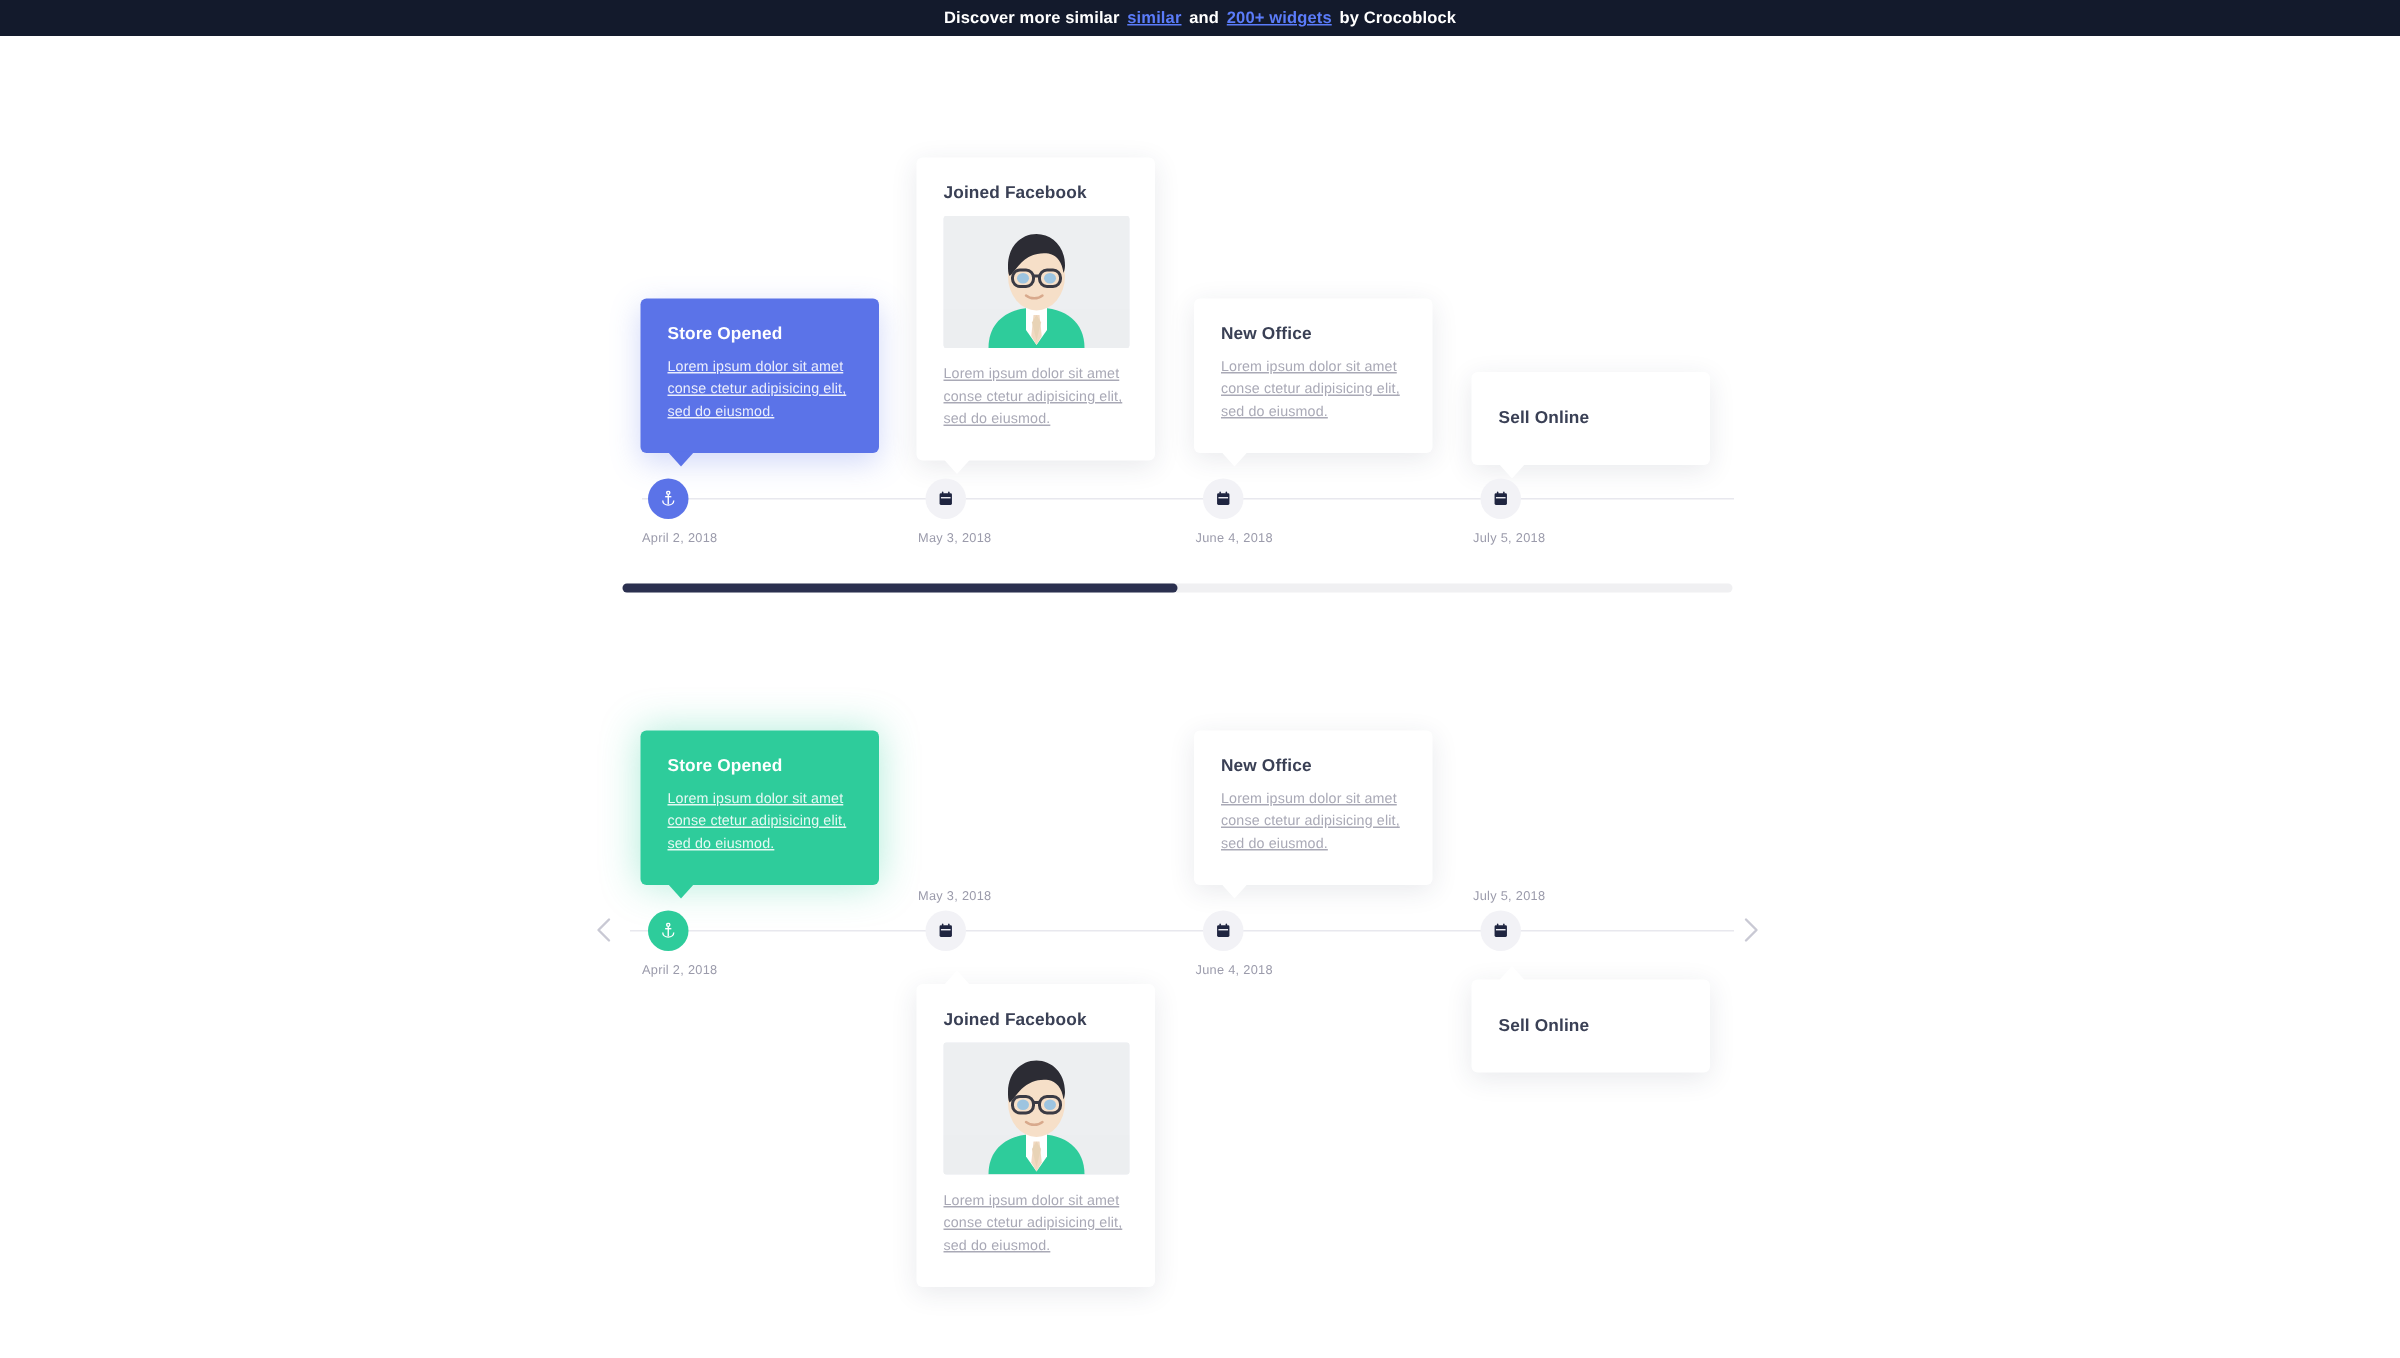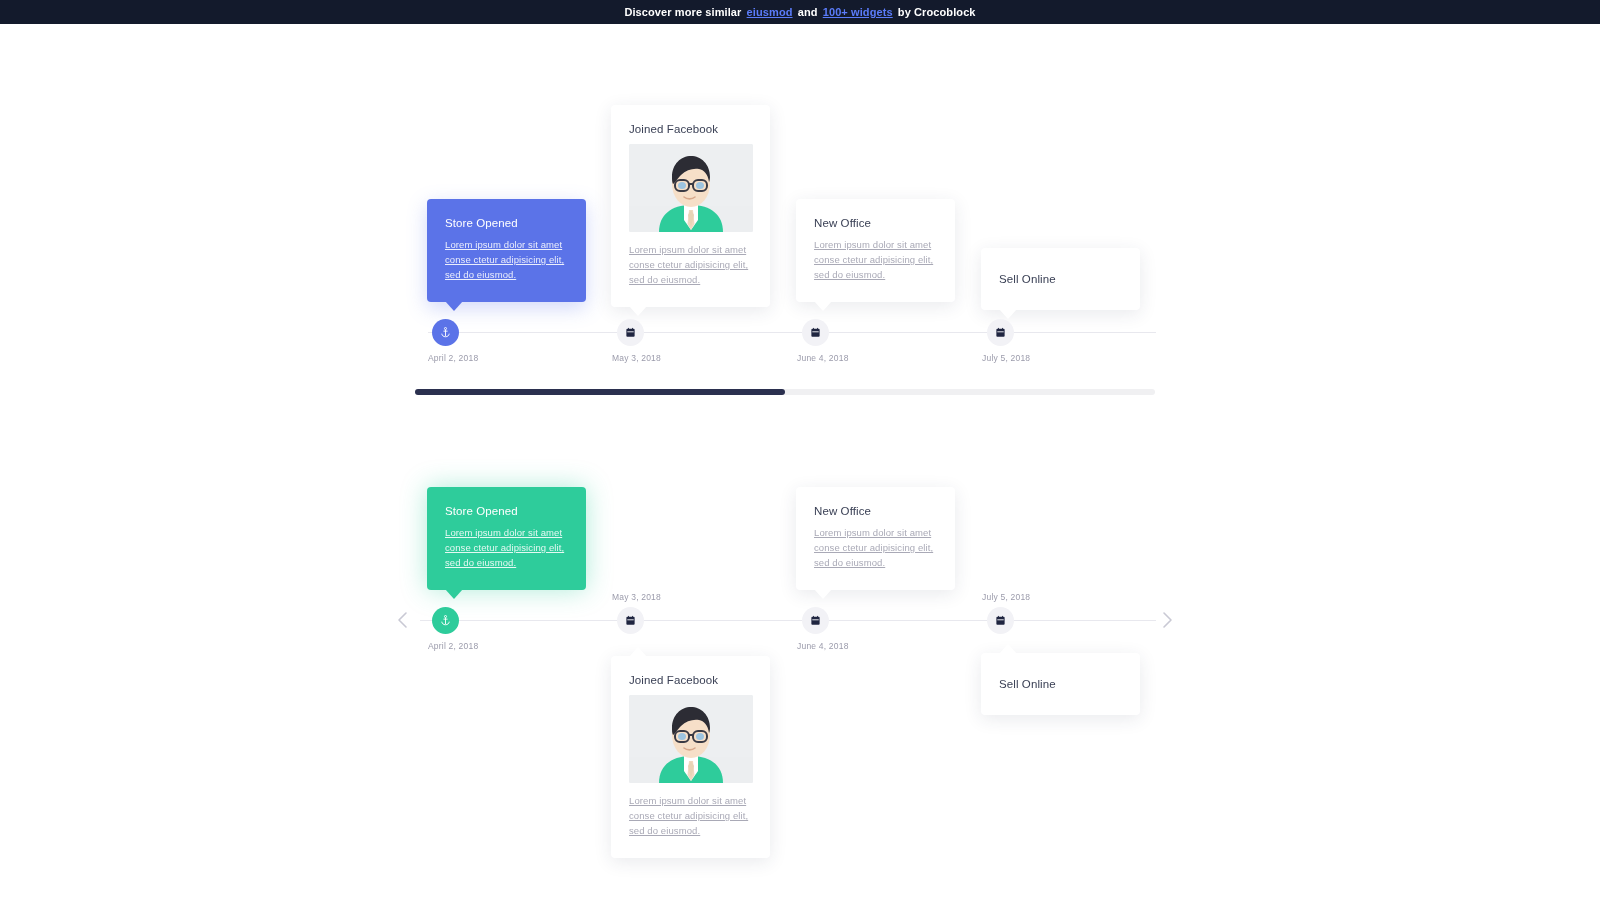--- a/index.html
+++ b/index.html
@@ -102,20 +102,21 @@
   }
   .tl-card.filled-green {
     background: #2ecc9b;
     box-shadow: 0 0 26px rgba(46,204,155,.38);
   }
   .tl-card .card-title {
     font-size: 11.5px;
     color: #3a4055;
     margin-bottom: 9px;
     letter-spacing: .1px;
+    font-weight: bold;
   }
   .tl-card .card-desc {
     font-size: 9.5px;
     line-height: 14.8px;
     color: #a9a9b6;
     letter-spacing: .1px;
     text-decoration: underline;
   }
   .tl-card.filled-blue .card-title,
   .tl-card.filled-green .card-title { color: #ffffff; }
@@ -166,23 +167,23 @@
     border-radius: 3px;
     background: #2b304f;
     cursor: grab;
   }
 </style>
 </head>
 <body>
 
 <div class="promo-banner">
   <span class="promo-seg">Discover more similar </span>
-    <a class="promo-link">eiusmod</a>
+    <a class="promo-link">similar</a>
     <span class="promo-seg"> and </span>
-    <a class="promo-link">100+ widgets</a>
+    <a class="promo-link">200+ widgets</a>
     <span class="promo-seg"> by Crocoblock</span>
 </div>
 
 <div class="canvas">
 
   <div class="timeline" style="top:0;height:370px;">
 
     <div class="tl-line" style="left:428px; top:308px; width:728px;"></div>
 
     <div class="tl-card filled-blue" style="left:427px; top:175px; width:159px;">

